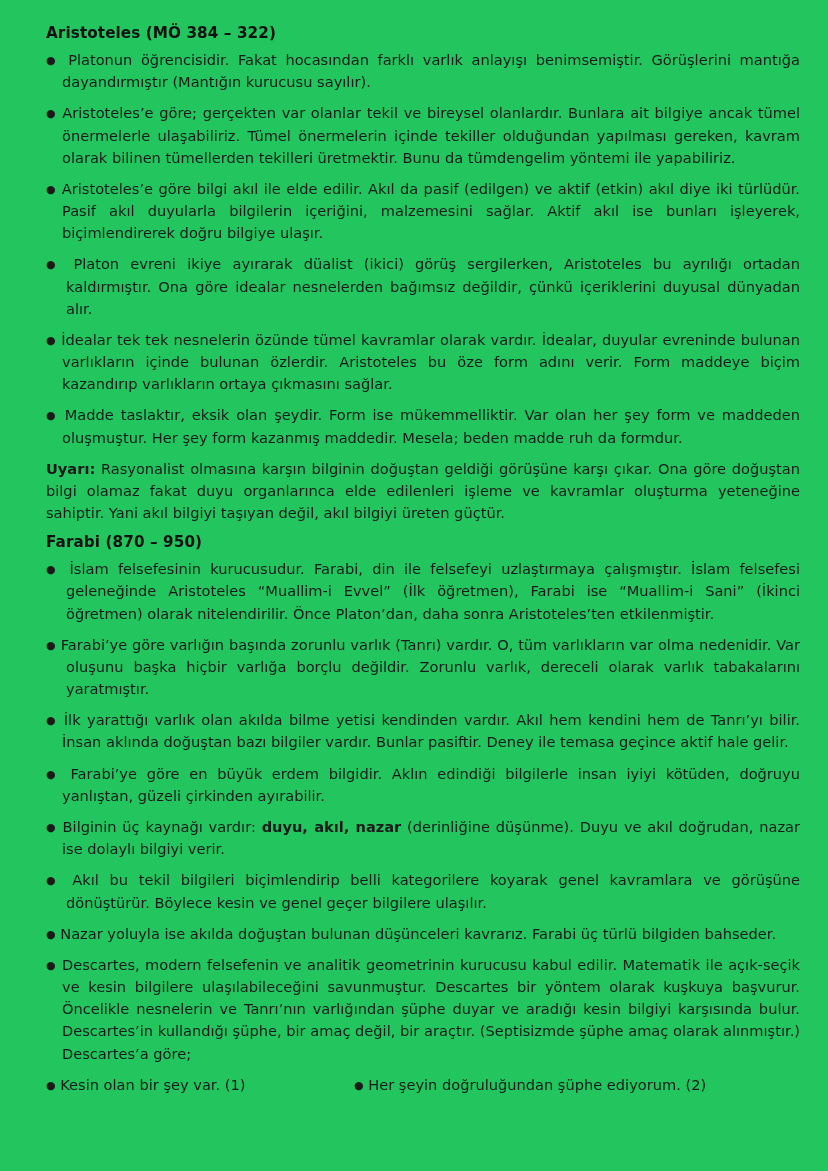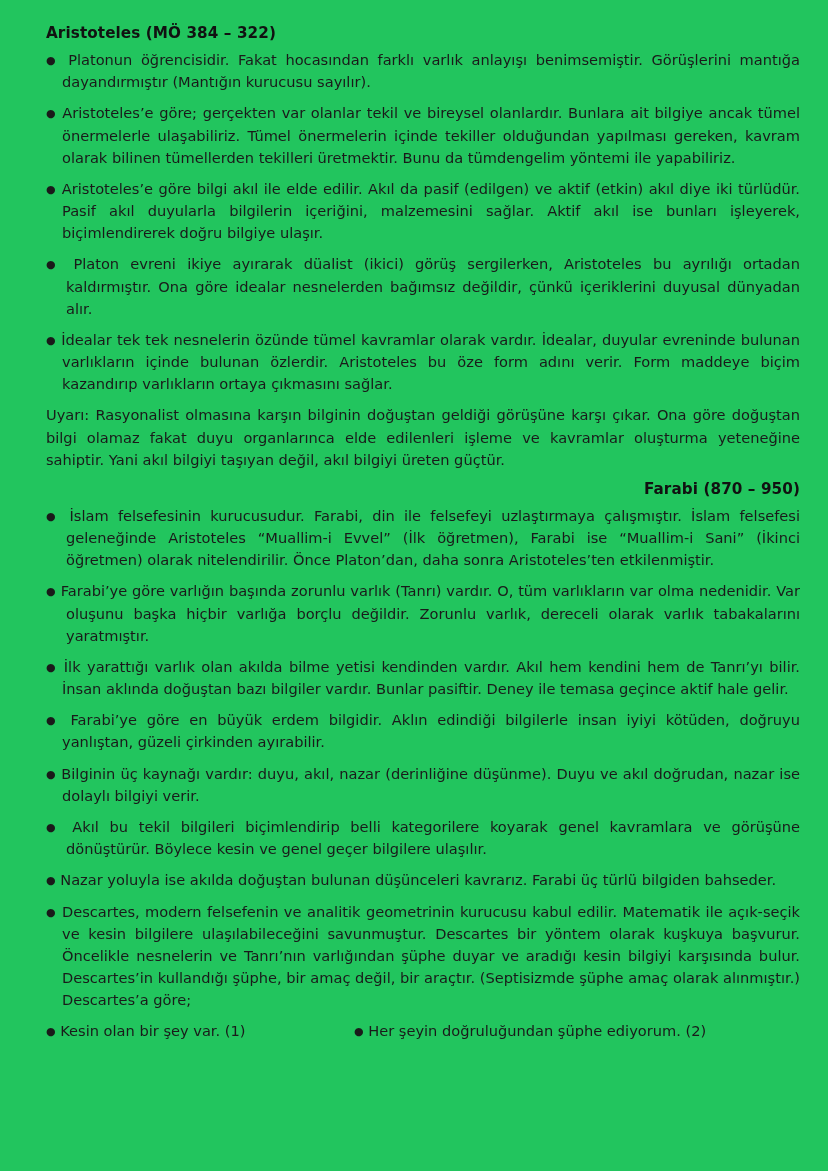--- a/index.html
+++ b/index.html
@@ -30,21 +30,20 @@
     font-size: 15.2px;
     font-weight: bold;
     line-height: 1.25;
     margin: 0 0 6px 0;
     padding: 0;
     letter-spacing: 0.1px;
     color: #111111;
   }
   h2.heading.spaced-top {
     margin-top: 2px;
-    text-align: right;
   }
   p.para {
     font-size: 14.6px;
     line-height: 1.52;
     margin: 0 0 9px 0;
     padding: 0;
     text-align: justify;
     text-justify: inter-word;
     color: #1a1a1a;
     hyphens: none;
@@ -62,21 +61,21 @@
   }
   .bullet-dot {
     font-size: 11px;
     vertical-align: 1.5px;
     letter-spacing: 0;
   }
   .bullet-gap {
     letter-spacing: 0;
   }
   .b {
-    font-weight: normal;
+    font-weight: bold;
   }
   .list-two-col {
     margin: 0 0 8px 0;
     padding: 0;
   }
   .list-row {
     display: flex;
     align-items: flex-start;
     margin-bottom: 11px;
   }
@@ -110,20 +109,21 @@
     <p class="para bullet"><span class="bullet-dot">●</span><span class="bullet-gap"> </span><span>Platonun öğrencisidir. Fakat hocasından farklı varlık anlayışı benimsemiştir. Görüşlerini mantığa dayandırmıştır (Mantığın kurucusu sayılır).</span></p>
 
     <p class="para bullet"><span class="bullet-dot">●</span><span class="bullet-gap"> </span><span>Aristoteles’e göre; gerçekten var olanlar tekil ve bireysel olanlardır. Bunlara ait bilgiye ancak tümel önermelerle ulaşabiliriz. Tümel önermelerin içinde tekiller olduğundan yapılması gereken, kavram olarak bilinen tümellerden tekilleri üretmektir. Bunu da tümdengelim yöntemi ile yapabiliriz.</span></p>
 
     <p class="para bullet"><span class="bullet-dot">●</span><span class="bullet-gap"> </span><span>Aristoteles’e göre bilgi akıl ile elde edilir. Akıl da pasif (edilgen) ve aktif (etkin) akıl diye iki türlüdür. Pasif akıl duyularla bilgilerin içeriğini, malzemesini sağlar. Aktif akıl ise bunları işleyerek, biçimlendirerek doğru bilgiye ulaşır.</span></p>
 
     <p class="para bullet wide-gap"><span class="bullet-dot">●</span><span class="bullet-gap">  </span><span>Platon evreni ikiye ayırarak düalist (ikici) görüş sergilerken, Aristoteles bu ayrılığı ortadan kaldırmıştır. Ona göre idealar nesnelerden bağımsız değildir, çünkü içeriklerini duyusal dünyadan alır.</span></p>
 
     <p class="para bullet"><span class="bullet-dot">●</span><span class="bullet-gap"> </span><span>İdealar tek tek nesnelerin özünde tümel kavramlar olarak vardır. İdealar, duyular evreninde bulunan varlıkların içinde bulunan özlerdir. Aristoteles bu öze form adını verir. Form maddeye biçim kazandırıp varlıkların ortaya çıkmasını sağlar.</span></p>
 
+    <p class="para bullet"><span class="bullet-dot">●</span><span class="bullet-gap"> </span><span>Madde taslaktır, eksik olan şeydir. Form ise mükemmelliktir. Var olan her şey form ve maddeden oluşmuştur. Her şey form kazanmış maddedir. Mesela; beden madde ruh da formdur.</span></p>
 
     <p class="para"><span class="b">Uyarı:</span> <span>Rasyonalist olmasına karşın bilginin doğuştan geldiği görüşüne karşı çıkar. Ona göre doğuştan bilgi olamaz fakat duyu organlarınca elde edilenleri işleme ve kavramlar oluşturma yeteneğine sahiptir. Yani akıl bilgiyi taşıyan değil, akıl bilgiyi üreten güçtür.</span></p>
 
     <h2 class="heading spaced-top">Farabi (870 – 950)</h2>
 
     <p class="para bullet wide-gap"><span class="bullet-dot">●</span><span class="bullet-gap">  </span><span>İslam felsefesinin kurucusudur. Farabi, din ile felsefeyi uzlaştırmaya çalışmıştır. İslam felsefesi geleneğinde Aristoteles “Muallim-i Evvel” (İlk öğretmen), Farabi ise “Muallim-i Sani” (İkinci öğretmen) olarak nitelendirilir. Önce Platon’dan, daha sonra Aristoteles’ten etkilenmiştir.</span></p>
 
     <p class="para bullet wide-gap"><span class="bullet-dot">●</span><span class="bullet-gap">  </span><span>Farabi’ye göre varlığın başında zorunlu varlık (Tanrı) vardır. O, tüm varlıkların var olma nedenidir. Var oluşunu başka hiçbir varlığa borçlu değildir. Zorunlu varlık, dereceli olarak varlık tabakalarını yaratmıştır.</span></p>
 
     <p class="para bullet"><span class="bullet-dot">●</span><span class="bullet-gap"> </span><span>İlk yarattığı varlık olan akılda bilme yetisi kendinden vardır. Akıl hem kendini hem de Tanrı’yı bilir. İnsan aklında doğuştan bazı bilgiler vardır. Bunlar pasiftir. Deney ile temasa geçince aktif hale gelir.</span></p>

